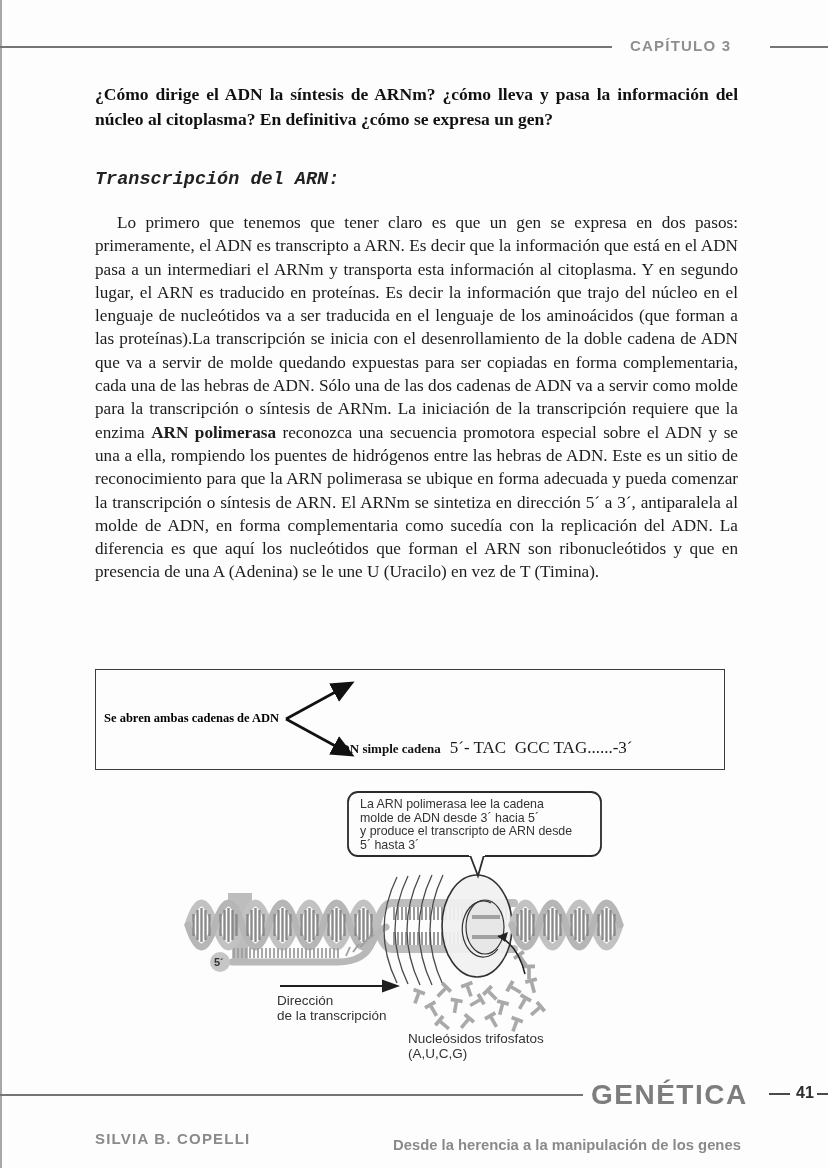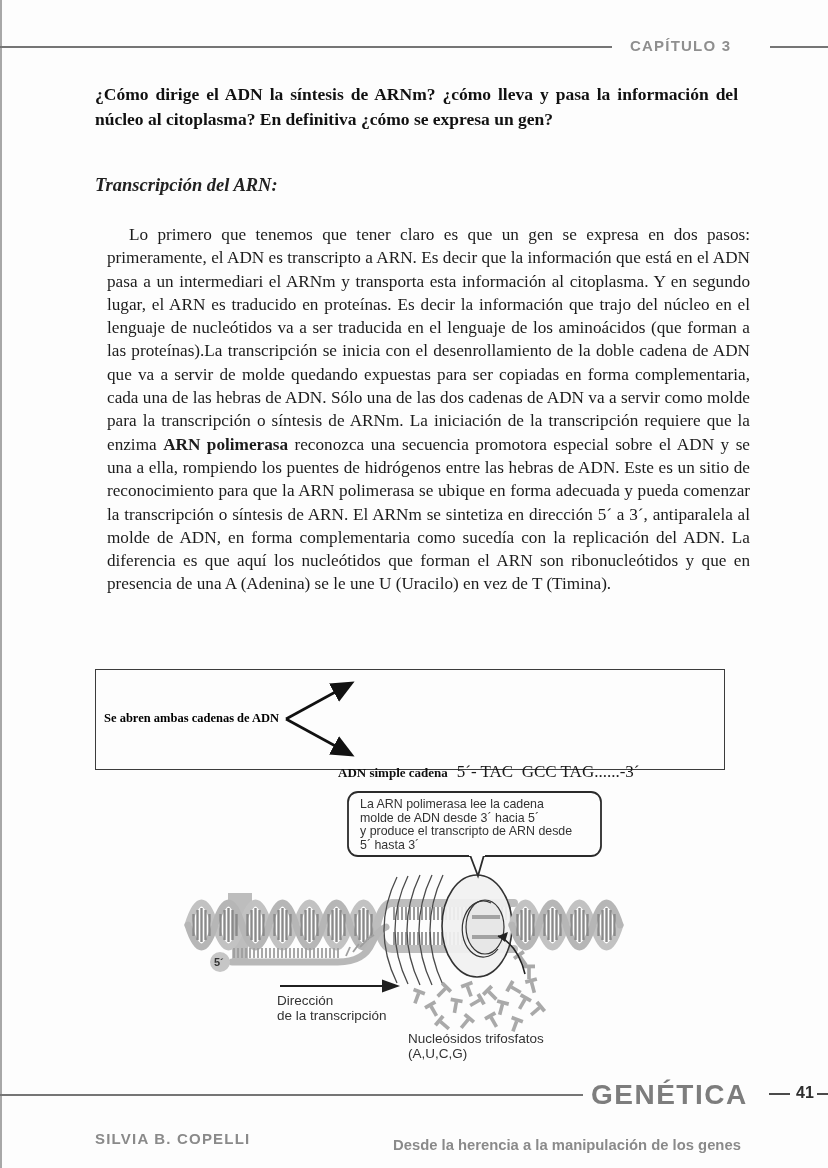--- a/index.html
+++ b/index.html
@@ -6,37 +6,37 @@
   body{background:#e8e8e8;font-family:"Liberation Sans",sans-serif;}
   .page{position:relative;width:828px;height:1168px;background:#fdfdfd;overflow:hidden;
         font-family:"Liberation Serif",serif;color:#1e1e1e;}
   .edge{position:absolute;left:0;top:0;width:2px;height:1168px;background:#a8a8a8;}
   .rule{position:absolute;height:2px;background:#757575;}
   .chapter{position:absolute;left:630px;top:37px;width:130px;
            font-family:"Liberation Sans",sans-serif;font-weight:bold;font-size:15px;
            letter-spacing:1.2px;color:#8f8f8f;}
   .question{position:absolute;left:95px;top:82px;width:643px;margin:0;
             font-weight:bold;font-size:17.5px;line-height:25px;text-align:justify;color:#111;}
-  .sectiontitle{position:absolute;left:95px;top:175px;margin:0;
-            font-family:Liberation Serif, serif;font-style:italic;font-weight:bold;
+  .sectiontitle{position:absolute;left:95px;top:169px;margin:0;
+            font-family:Liberation Mono, monospace;font-style:italic;font-weight:bold;
             font-size:18.5px;color:#222;}
-  .bodytext{position:absolute;left:95px;top:211px;width:643px;margin:12px;
+  .bodytext{position:absolute;left:95px;top:211px;width:643px;margin:0;
             font-size:17.2px;line-height:23.3px;text-align:justify;text-indent:22px;color:#1c1c1c;}
   .bodytext b{font-weight:bold;}
   
   .strandbox{position:absolute;left:95px;top:669px;width:628px;height:99px;
              border:1.5px solid #3c3c3c;background:#fdfdfd;}
   .openlabel{position:absolute;left:8px;top:41px;font-weight:bold;font-size:12.5px;color:#000000;}
   .srow{position:absolute;white-space:pre;}
   .slabel{font-weight:bold;font-size:13px;color:#111;}
   .sseq{font-size:17px;color:#1a1a1a;}
   .sseq.gray{color:#b2b2b2;}
   .row1{left:230px;top:7px;}
   .row2{left:342px;top:44px;}
-  .row3{left:242px;top:68px;margin-top:24px;}
+  .row3{left:235px;top:68px;}
   .forksvg{position:absolute;left:0;top:0;}
   
   .figure{position:absolute;left:180px;top:780px;}
   .figure text{font-family:"Liberation Sans",sans-serif;fill:#333;}
   .callout-text{font-size:12.4px;fill:#2e2e2e;}
   .fig-label{font-size:13.5px;fill:#383838;}
   .fiveprime{font-size:11px;font-weight:bold;fill:#ffffff;}
   
   .genetica{position:absolute;left:591px;top:1079px;margin:0;
             font-family:"Liberation Sans",sans-serif;font-weight:bold;font-size:28px;

